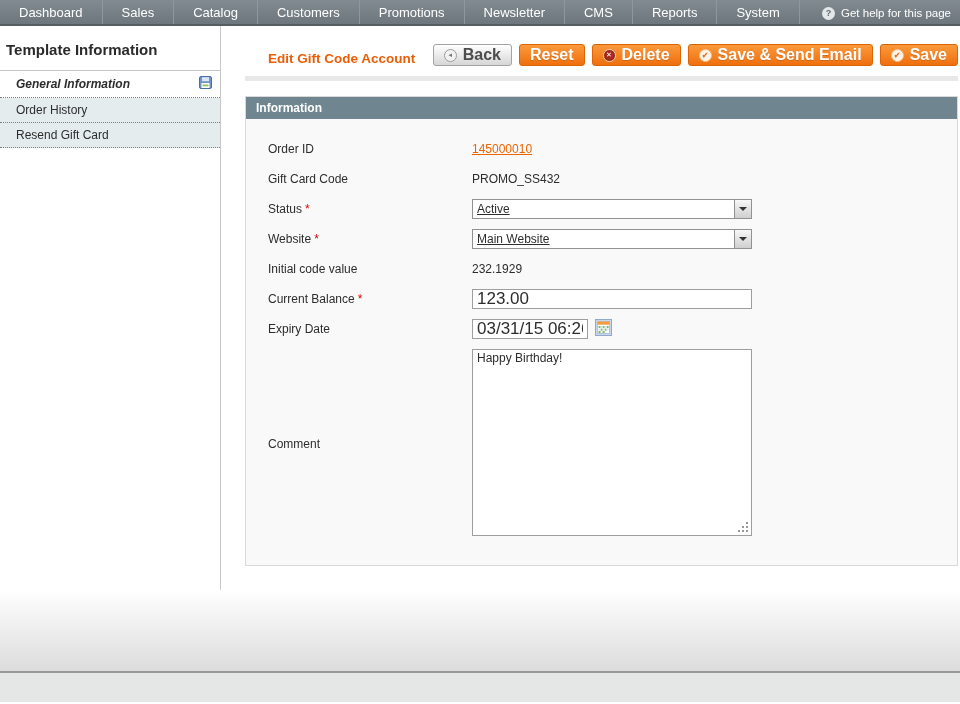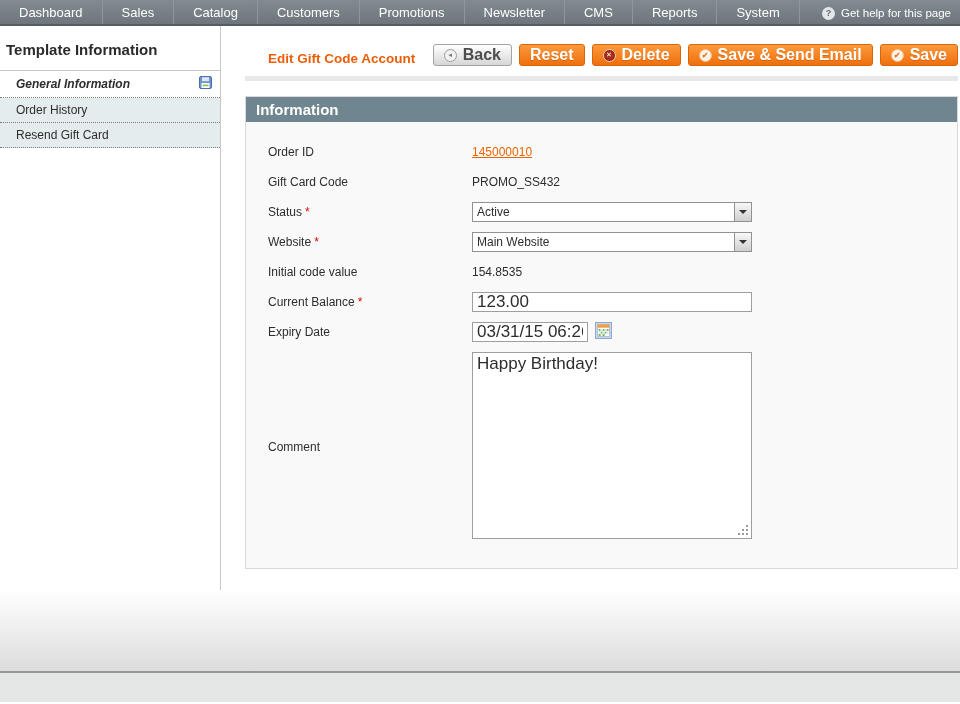--- a/index.html
+++ b/index.html
@@ -43,49 +43,49 @@
   .ci.back { background:#f2f2f2; border:1px solid #9b9b9b; color:#777; }
   .ci.back::before { content:"◄"; font-size:6px; }
   .ci.del { background:radial-gradient(#b93323,#8e1f14); border:1px solid #f2cdb0; color:#fff; }
   .ci.del::before { content:"✕"; font-size:7px; font-weight:bold; }
   .ci.chk { background:#fdf4e7; border:1px solid #f2bf85; color:#e8640a; }
   .ci.chk::before { content:"✔"; font-size:8px; }
 
   .title-divider { height:5px; background:#e8e8e8; margin:10px 2px 0 24px; }
 
   .panel { margin:15px 2px 0 24px; border:1px solid #d9d9d9; background:#f9f9f9; }
-  .panel-header { background:#6f8590; color:#fff; font-weight:bold; font-size:15px; padding:4px 10px; }
+  .panel-header { background:#6f8590; color:#fff; font-weight:bold; font-size:12px; padding:4px 10px; }
   .panel-body { padding:20px 0 16px 0; }
 
   .form-row { display:flex; align-items:center; margin-bottom:10px; min-height:20px; }
   .form-row.top { align-items:center; }
   .row-label { width:226px; flex:none; padding-left:22px; line-height:20px; color:#2d2d2d; }
   .req { color:#d40701; margin-left:3px; }
   .row-value { display:flex; align-items:center; }
   .order-link { color:#ec6503; text-decoration:underline; cursor:pointer; }
   .static-val { line-height:20px; }
 
   .combo { width:280px; height:20px; border:1px solid #919191; background:#fff; display:flex;
            cursor:pointer; }
-  .combo-text { flex:1; padding:2px 4px; line-height:14px; overflow:hidden; white-space:nowrap; }
+  .combo-text { flex:1; padding:2px 4px; line-height:14px; overflow:hidden; white-space:nowrap;text-decoration:underline; }
   .combo-btn { width:17px; flex:none; border-left:1px solid #919191;
                background:linear-gradient(#f8f8f8,#cfcfcf); display:flex; align-items:center;
                justify-content:center; }
   .combo-arrow { width:0; height:0; border-left:4px solid transparent; border-right:4px solid transparent;
                  border-top:4px solid #333; }
 
   .text-input { width:280px; height:20px; border:1px solid #9e9e9e; padding:1px 4px; font-size:17px;
                 font-family:inherit; background:#fff; color:#2d2d2d; }
   .date-input { width:116px; }
   .cal-btn { margin-left:7px; width:19px; height:19px; border:none; background:none; padding:0;
              cursor:pointer; display:flex; align-items:center; }
 
   .ta-wrap { position:relative; }
   textarea.comment { width:280px; height:187px; border:1px solid #9e9e9e; padding:1px 4px;
-                     font-size:17px; font-family:inherit; resize:none; color:#2d2d2d; background:#fff; }
+                     font-size:12px; font-family:inherit; resize:none; color:#2d2d2d; background:#fff; }
   .resize-handle { position:absolute; right:4px; bottom:7px; width:2px; height:2px; background:#999;
                    box-shadow:-4px 0 #999,-8px 0 #999,0 -4px #999,-4px -4px #999,0 -8px #999;
                    cursor:nwse-resize; }
 
   
   .fade { height:81px; background:linear-gradient(#ffffff,#dcdcdc); }
   .footer-line { height:2px; background:#97989a; }
   .footer { height:29px; background:#e5e6e6; }
 </style>
 </head>
@@ -210,21 +210,21 @@
                 <span class="combo-text">Main Website</span>
                 <span class="combo-btn">
                   <span class="combo-arrow"></span>
                 </span>
               </div>
             </div>
           </div>
           <div class="form-row">
             <div class="row-label">Initial code value</div>
             <div class="row-value">
-              <span class="static-val">154.8535</span>
+              <span class="static-val">232.1929</span>
             </div>
           </div>
           <div class="form-row">
             <div class="row-label">Current Balance<span class="req">*</span></div>
             <div class="row-value">
               <input class="text-input" type="text" value="123.00" style="">
             </div>
           </div>
           <div class="form-row">
             <div class="row-label">Expiry Date</div>

